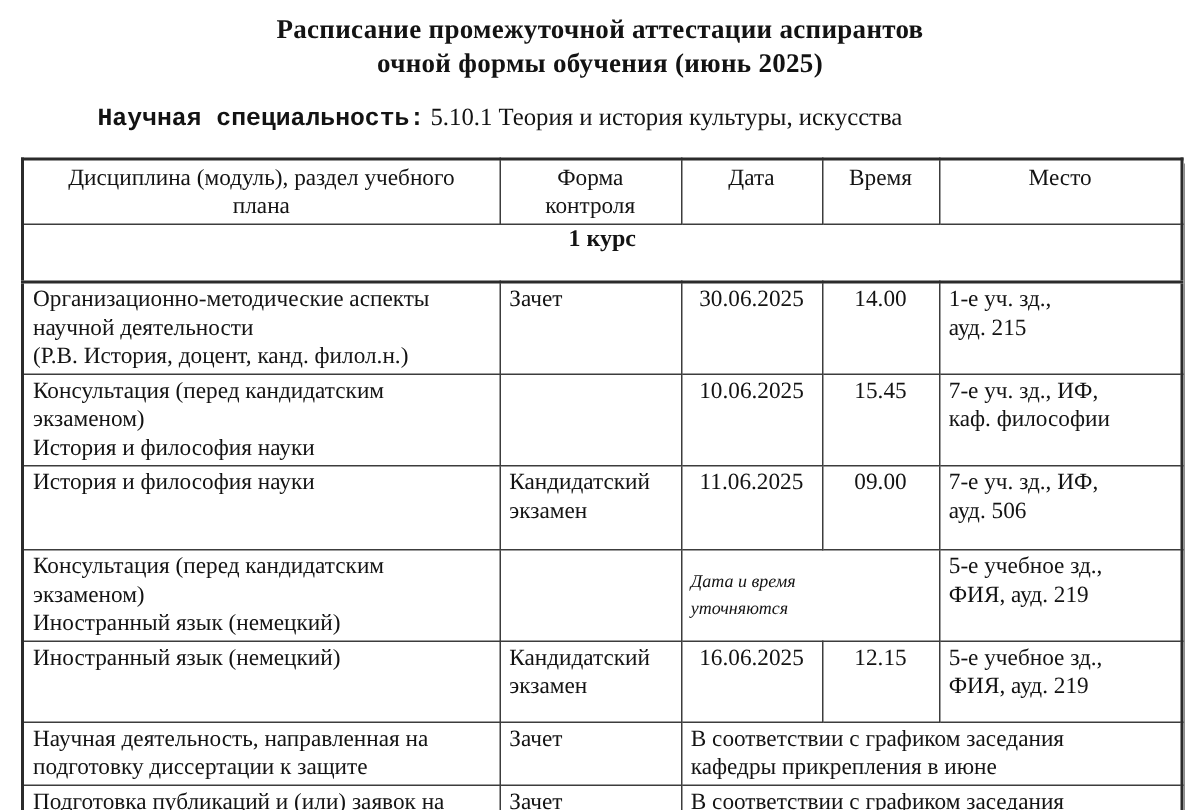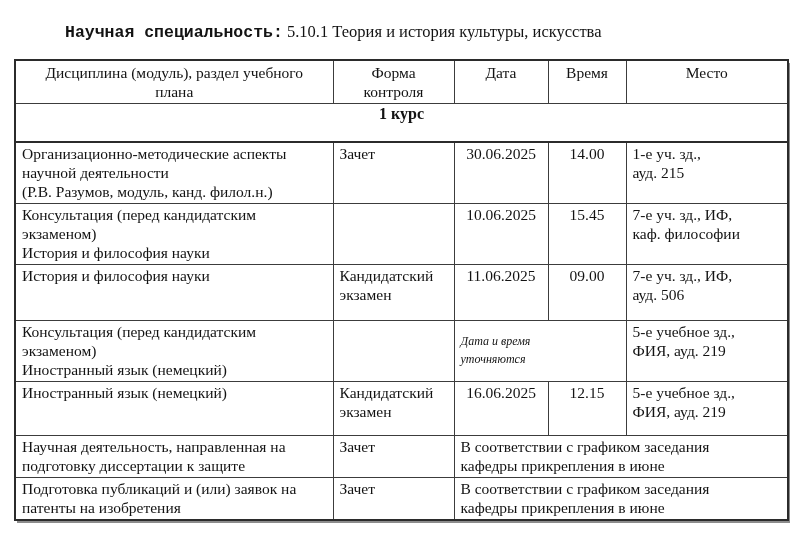--- a/index.html
+++ b/index.html
@@ -37,20 +37,22 @@
     font-style:italic;font-size:12px;line-height:18px;
     text-align:left;vertical-align:middle;
   }
 </style>
 </head>
 <body>
 
 <div>
 
   <div class="title">
+    <div>Расписание промежуточной аттестации аспирантов</div>
+    <div>очной формы обучения (июнь 2025)</div>
   </div>
 
   <div class="subtitle">
     <span class="b">Научная специальность:</span>
     <span>5.10.1 Теория и история культуры, искусства</span>
   </div>
 
   <table class="sched">
     <colgroup>
       <col style="width:318px">
@@ -73,21 +75,21 @@
       <td>Место</td>
     </tr>
 
     <tr class="h-course" style="height:38px">
       <td colspan="5">1 курс</td>
     </tr>
 
     <tr style="height:60px">
       <td>
         <div>Организационно-методические аспекты научной деятельности</div>
-        <div>(Р.В. Разумов, модуль, канд. филол.н.)</div>
+        <div>(Р.В. История, доцент, канд. филол.н.)</div>
       </td>
       <td>Зачет</td>
       <td class="c">30.06.2025</td>
       <td class="c">14.00</td>
       <td>
         <div>1-е уч. зд.,</div>
         <div>ауд. 215</div>
       </td>
     </tr>
 

